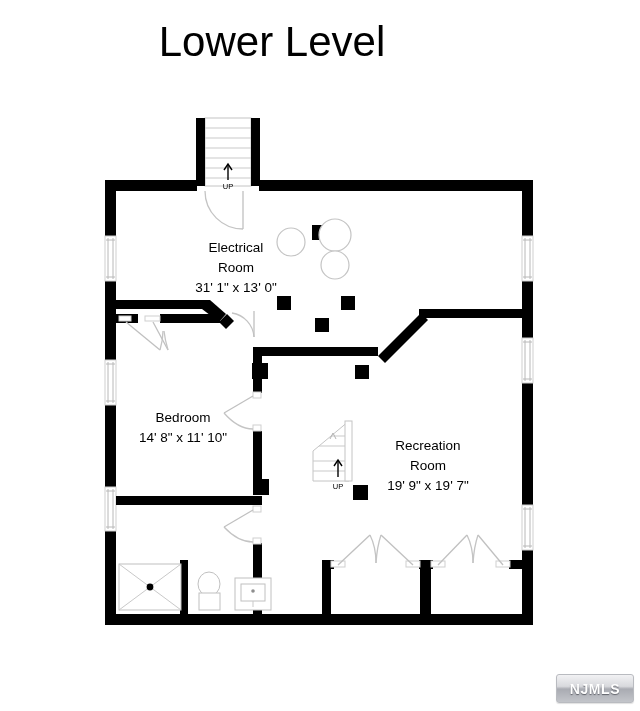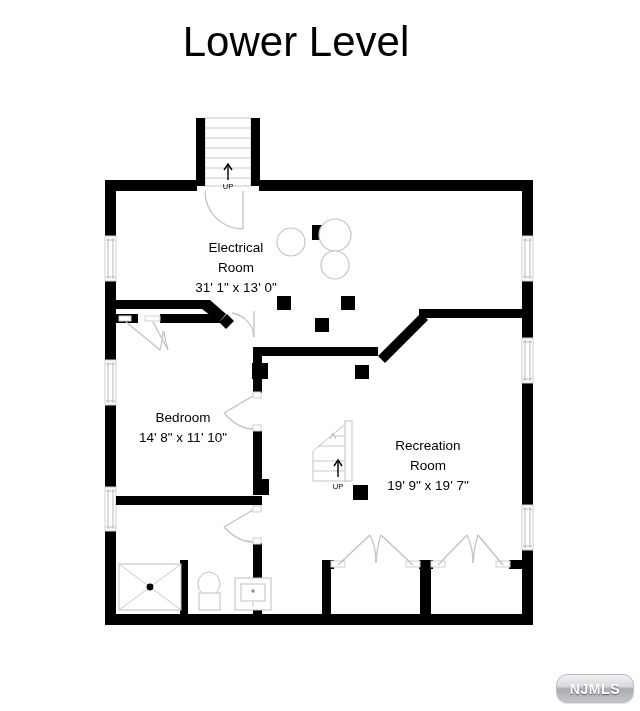--- a/index.html
+++ b/index.html
@@ -26,21 +26,20 @@
     left: 0;
     top: 18px;
     width: 544px;
     text-align: center;
     font-family: "Liberation Sans", sans-serif;
     font-size: 42px;
     font-weight: 400;
     color: #000000;
     letter-spacing: 0px;
     line-height: 48px;
-    margin-left: 24px;
   }
   #floorplan-svg {
     position: absolute;
     left: 0;
     top: 95px;
     width: 640px;
     height: 560px;
     display: block;
   }
   .room-label {
@@ -107,21 +106,21 @@
     stroke: #000000;
     stroke-width: 1.4;
     fill: none;
   }
   #njmls-logo {
     position: absolute;
     right: 6px;
     bottom: 8px;
     width: 76px;
     height: 27px;
-    border-radius: 11px;
+    border-radius: 3px;
     background: linear-gradient(180deg, #f2f2f4 0%, #d8d9dd 42%, #a9abb2 52%, #c3c5ca 100%);
     border: 1px solid #b9bbc0;
     display: flex;
     align-items: center;
     justify-content: center;
     box-shadow: 0 1px 1px rgba(0,0,0,0.12);
   }
   #njmls-logo-text {
     font-family: "Liberation Sans", sans-serif;
     font-size: 14px;

